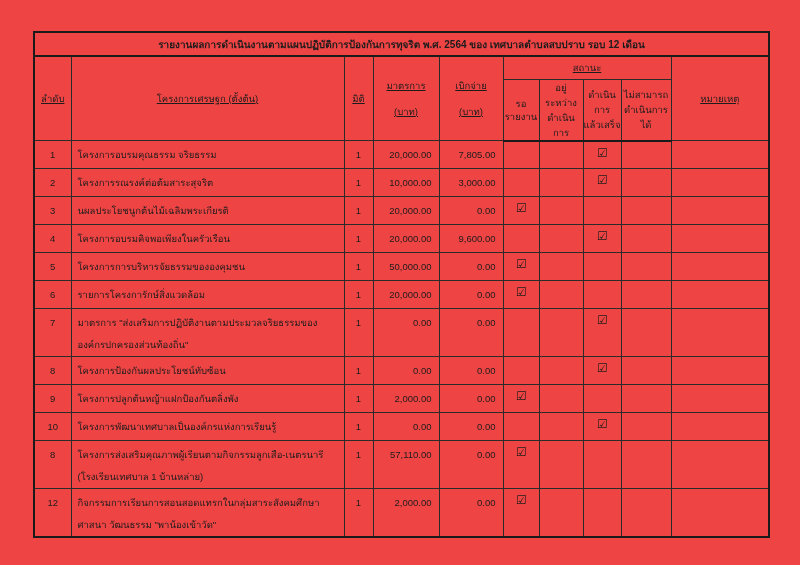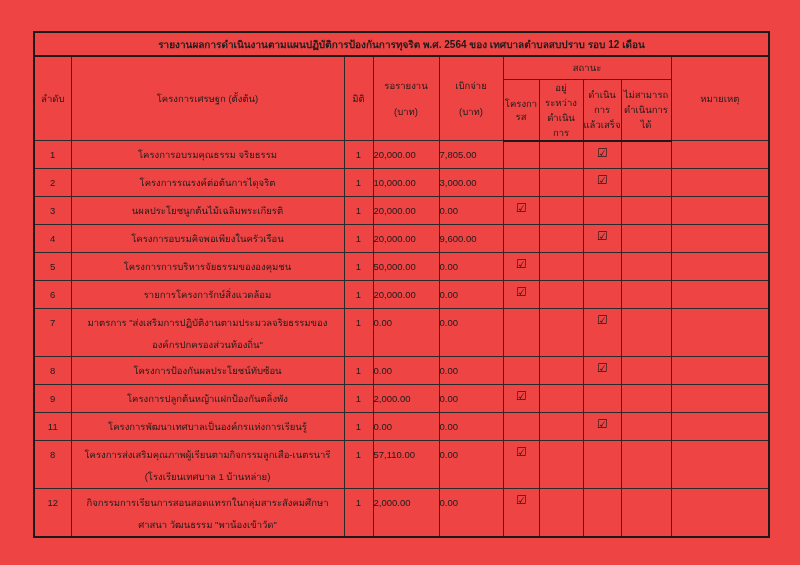--- a/index.html
+++ b/index.html
@@ -34,31 +34,31 @@
   tr.title-row td {
     height: 24px;
     text-align: center;
     vertical-align: middle;
     font-weight: bold;
     font-size: 10px;
     border-bottom: 2px solid #1a1a1a;
   }
   
   thead th { text-align: center; vertical-align: middle; line-height: 13px; }
-  tr.head-main th { height: 23px; }
+  tr.head-main th { height: 23px; text-decoration: underline; }
   tr.head-sub th { height: 39px; border-bottom: 2px solid #1a1a1a; }
   thead th .hline { display: block; line-height: 15px; }
   thead th.tall-head .hline { line-height: 26px; }
   
   tbody tr { height: 28px; }
   tbody td { vertical-align: top; padding-top: 6px; line-height: 20px; }
   td.c-no   { text-align: center; padding-top: 7px; line-height: 13px; }
-  td.c-name { text-align: center; padding-left: 6px; padding-right: 6px; line-height: 22px; padding-top: 3px; }
+  td.c-name { text-align: left; padding-left: 6px; padding-right: 6px; line-height: 22px; padding-top: 3px; }
   td.c-miti { text-align: center; padding-top: 7px; line-height: 13px; }
-  td.c-num  { padding-right: 7px; padding-top: 7px; line-height: 13px; }
+  td.c-num  { text-align: right; padding-right: 7px; padding-top: 7px; line-height: 13px; }
   td.c-st   { text-align: center; padding-top: 2px; }
   td.c-remark { padding-left: 5px; }
   .chk {
     display: inline-block;
     font-size: 12px;
     font-weight: bold;
     line-height: 14px;
     transform: skewX(-4deg);
   }
 </style>
@@ -81,32 +81,32 @@
     </colgroup>
     <thead>
       <tr class="title-row">
         <td colspan="10">รายงานผลการดำเนินงานตามแผนปฏิบัติการป้องกันการทุจริต พ.ศ. 2564 ของ เทศบาลตำบลสบปราบ รอบ 12 เดือน</td>
       </tr>
       <tr class="head-main">
         <th rowspan="2" class="tall-head">ลำดับ</th>
         <th rowspan="2" class="tall-head">โครงการเศรษฐก (ตั้งต้น)</th>
         <th rowspan="2" class="tall-head">มิติ</th>
         <th rowspan="2" class="tall-head">
-          <span class="hline">รอรายงาน</span>
+          <span class="hline">มาตรการ</span>
           <span class="hline">(บาท)</span>
         </th>
         <th rowspan="2" class="tall-head">
           <span class="hline">เบิกจ่าย</span>
           <span class="hline">(บาท)</span>
         </th>
         <th colspan="4">สถานะ</th>
         <th rowspan="2" class="tall-head">หมายเหตุ</th>
       </tr>
       <tr class="head-sub">
-        <th>โครงการส</th>
+        <th>รอรายงาน</th>
         <th>
           <span class="hline">อยู่ระหว่าง</span>
           <span class="hline">ดำเนินการ</span>
         </th>
         <th>
           <span class="hline">ดำเนินการ</span>
           <span class="hline">แล้วเสร็จ</span>
         </th>
         <th>
           <span class="hline">ไม่สามารถ</span>
@@ -123,21 +123,21 @@
       <td class="c-num">7,805.00</td>
       <td class="c-st"><span class="chk"></span></td>
       <td class="c-st"><span class="chk"></span></td>
       <td class="c-st"><span class="chk">☑</span></td>
       <td class="c-st"><span class="chk"></span></td>
       <td class="c-remark"></td>
     </tr>
 
     <tr>
       <td class="c-no">2</td>
-      <td class="c-name">โครงการรณรงค์ต่อต้นการไดุจริต</td>
+      <td class="c-name">โครงการรณรงค์ต่อต้มสาระสุจริต</td>
       <td class="c-miti">1</td>
       <td class="c-num">10,000.00</td>
       <td class="c-num">3,000.00</td>
       <td class="c-st"><span class="chk"></span></td>
       <td class="c-st"><span class="chk"></span></td>
       <td class="c-st"><span class="chk">☑</span></td>
       <td class="c-st"><span class="chk"></span></td>
       <td class="c-remark"></td>
     </tr>
 
@@ -226,21 +226,21 @@
       <td class="c-num">2,000.00</td>
       <td class="c-num">0.00</td>
       <td class="c-st"><span class="chk">☑</span></td>
       <td class="c-st"><span class="chk"></span></td>
       <td class="c-st"><span class="chk"></span></td>
       <td class="c-st"><span class="chk"></span></td>
       <td class="c-remark"></td>
     </tr>
 
     <tr>
-      <td class="c-no">11</td>
+      <td class="c-no">10</td>
       <td class="c-name">โครงการพัฒนาเทศบาลเป็นองค์กรแห่งการเรียนรู้</td>
       <td class="c-miti">1</td>
       <td class="c-num">0.00</td>
       <td class="c-num">0.00</td>
       <td class="c-st"><span class="chk"></span></td>
       <td class="c-st"><span class="chk"></span></td>
       <td class="c-st"><span class="chk">☑</span></td>
       <td class="c-st"><span class="chk"></span></td>
       <td class="c-remark"></td>
     </tr>

